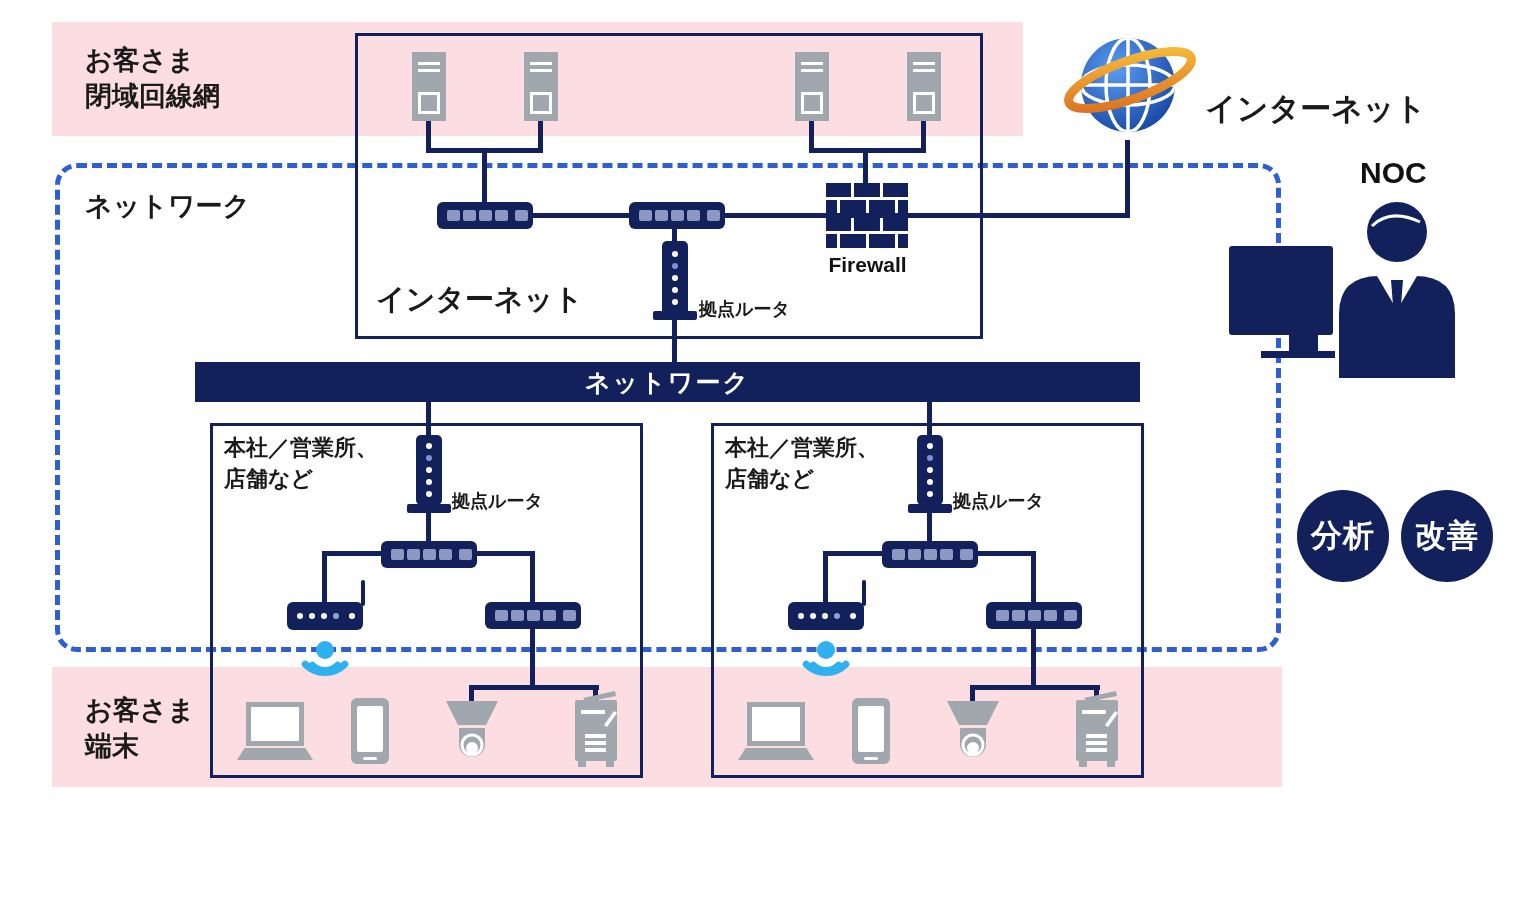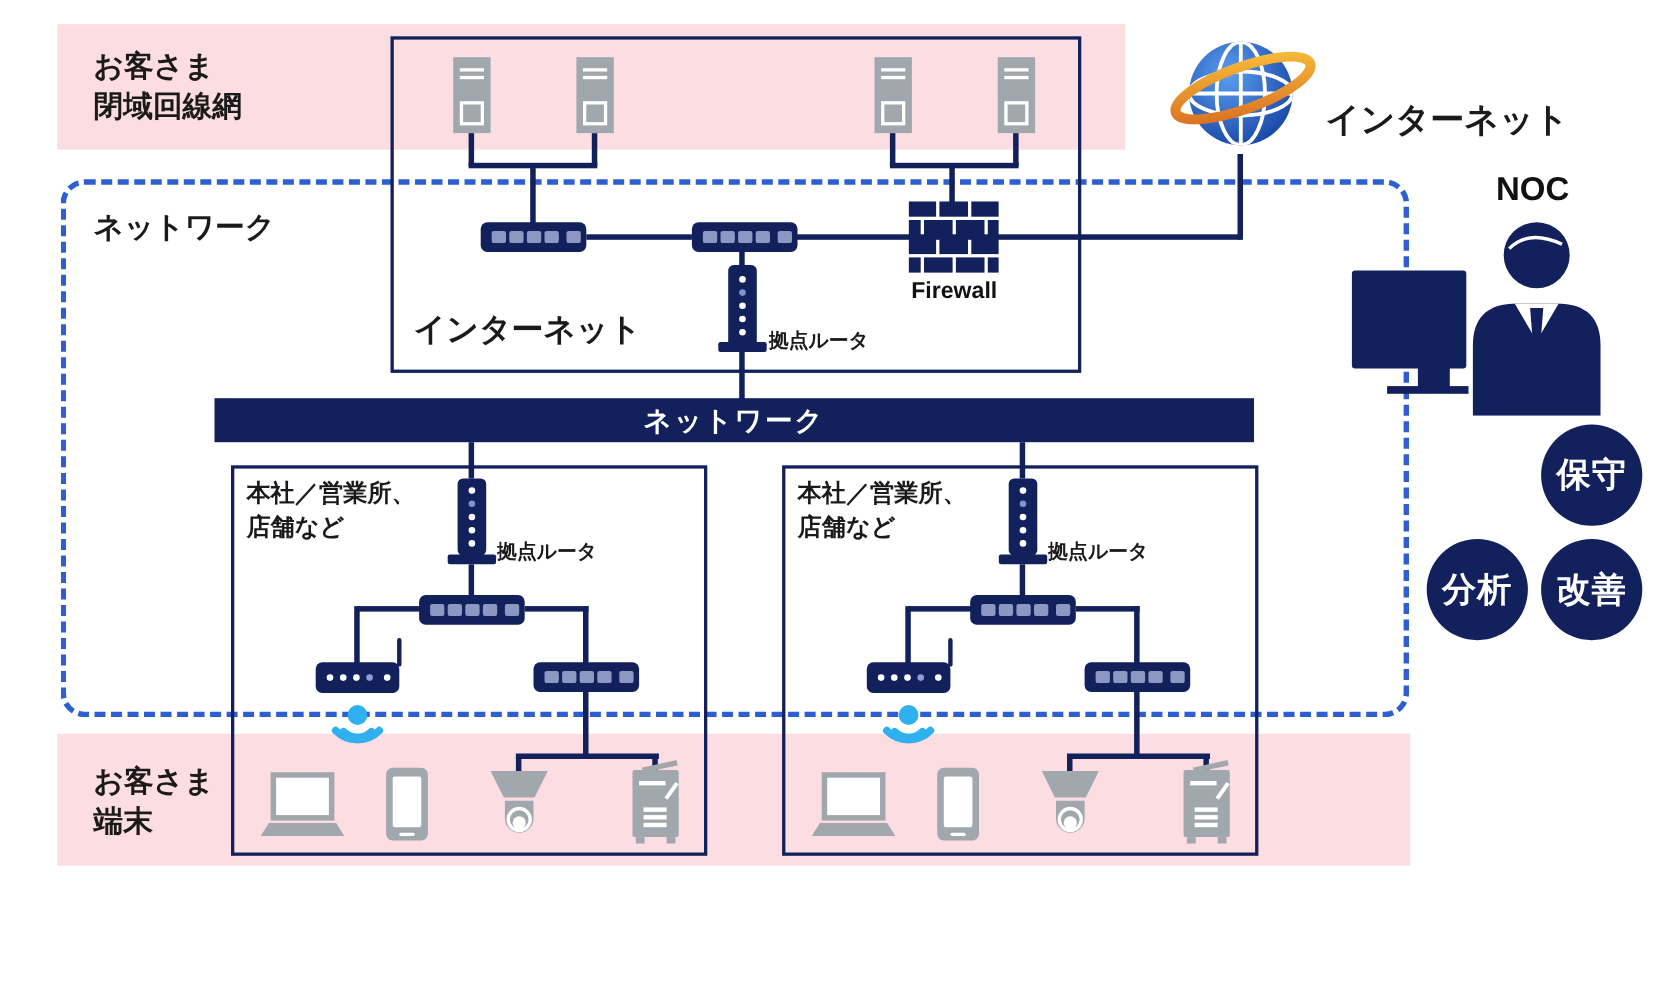--- a/index.html
+++ b/index.html
@@ -326,23 +326,20 @@
   <div class="mon-ped"></div>
   <div class="mon-base"></div>
   <svg class="abs" style="left:1332px;top:196px;" width="130" height="182" viewBox="0 0 130 182">
     <circle cx="65" cy="36" r="30" fill="#12215c"></circle>
     <path d="M40,30 Q58,12 88,26" stroke="#fff" stroke-width="3" fill="none"></path>
     <path d="M7,182 V118 Q7,80 47,80 H83 Q123,80 123,118 V182 Z" fill="#12215c"></path>
     <path d="M45,80 L65,114 L85,80 Z" fill="#fff"></path>
     <path d="M59,84 L71,84 L68,122 L62,122 Z" fill="#12215c"></path>
   </svg>
 
-  <div class="circle" style="left:1401px;top:386px;">
-      <span>保守</span>
-    </div>
   <div class="circle" style="left:1401px;top:490px;">
       <span>改善</span>
     </div>
   <div class="circle" style="left:1297px;top:490px;">
       <span>分析</span>
     </div>
 
   <div class="lbl two-line" style="left:85px;top:42px;">
     <div>お客さま</div>
       <div>閉域回線網</div>

